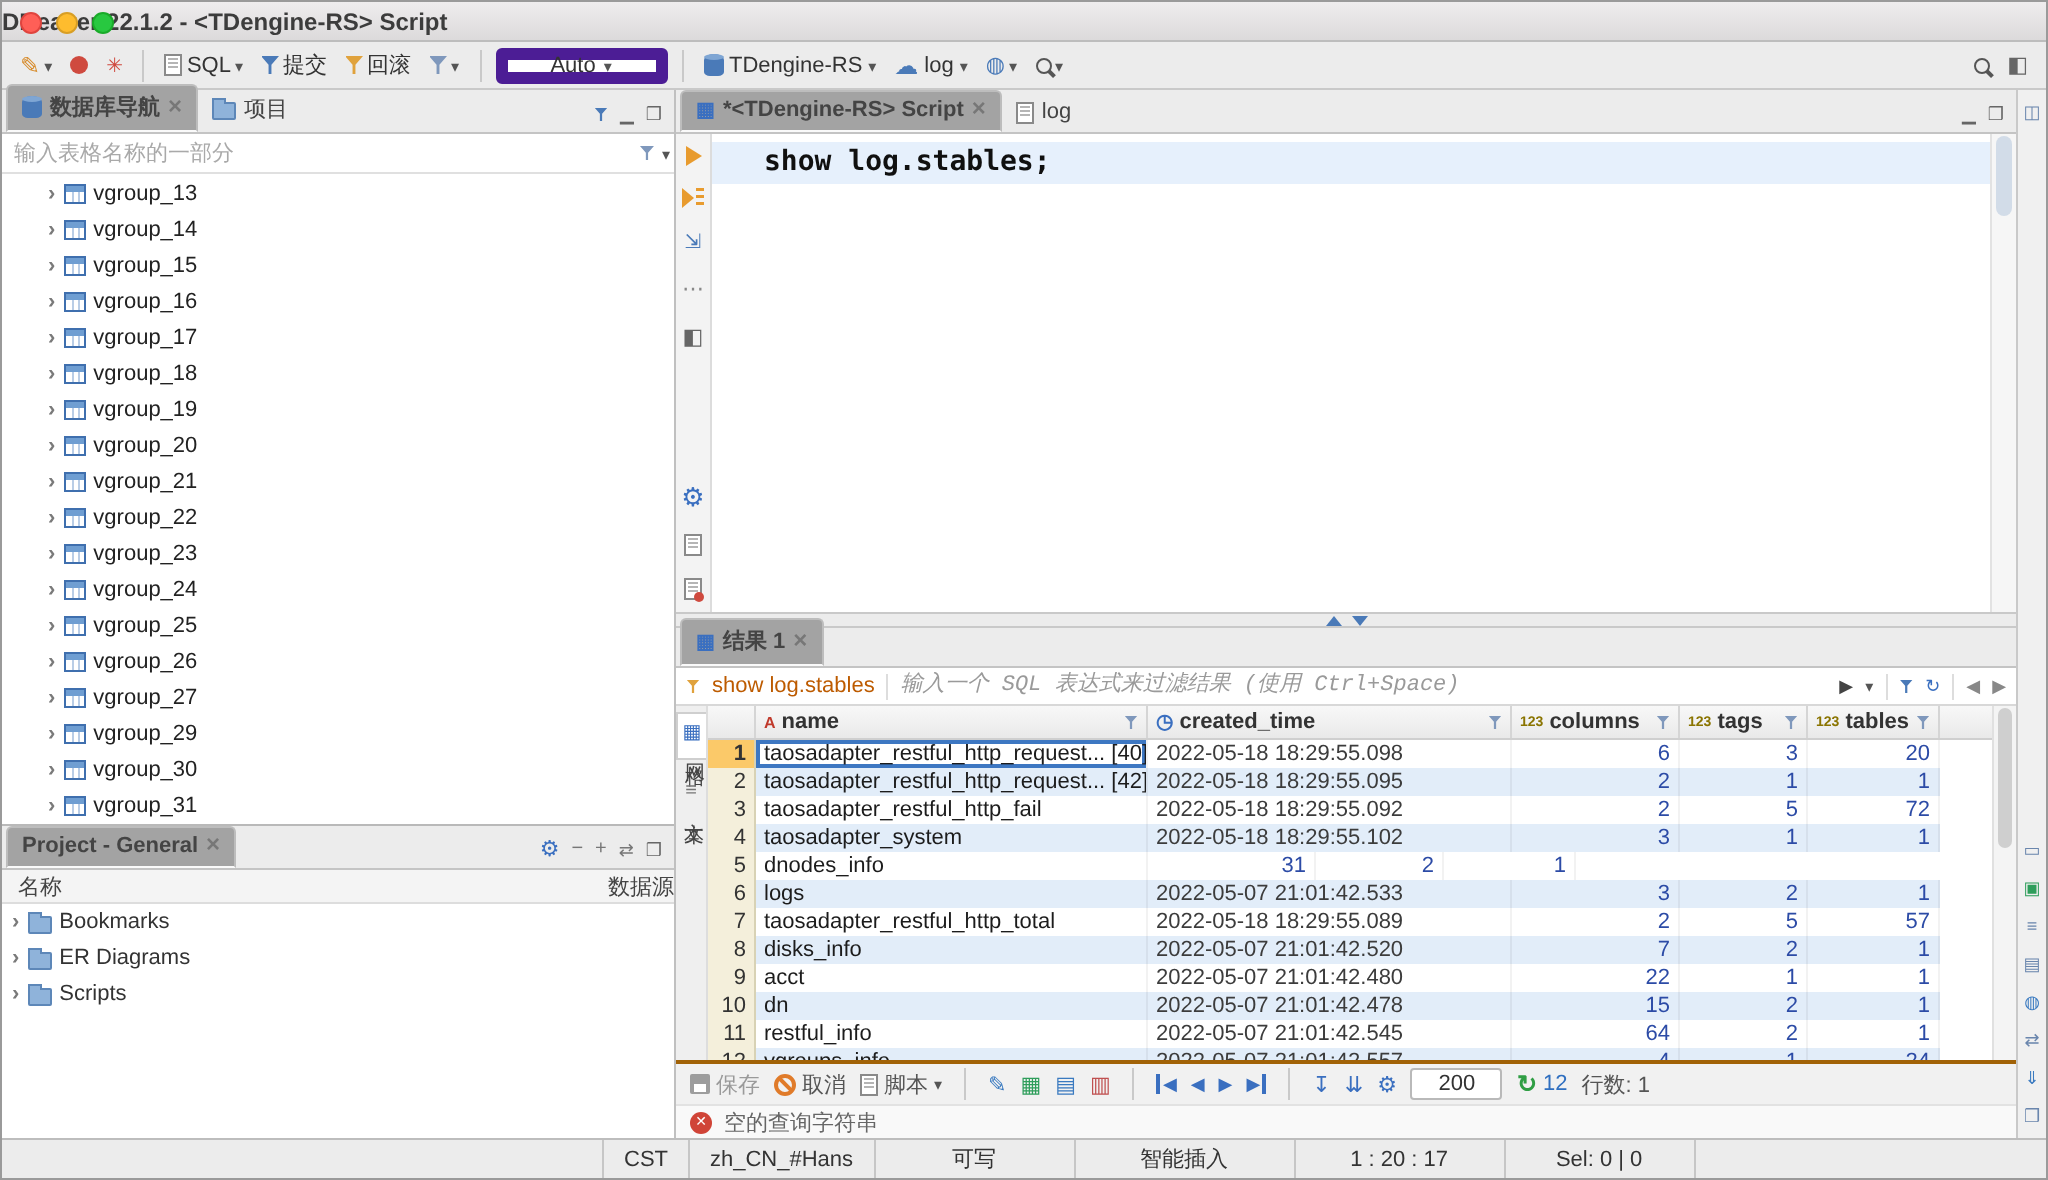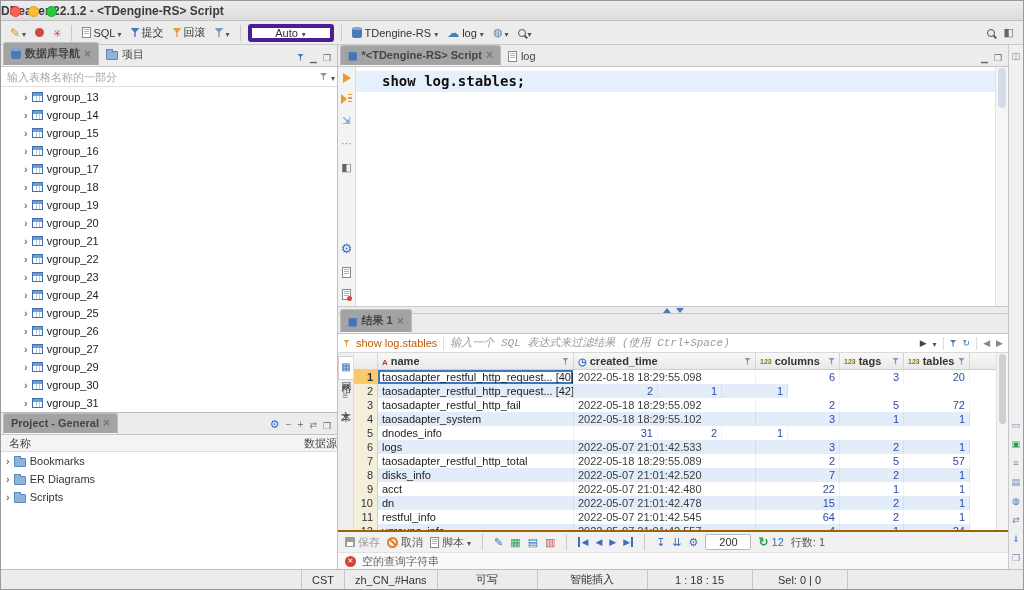--- a/index.html
+++ b/index.html
@@ -11,21 +11,21 @@
   .titlebar { height:20px; flex:0 0 20px; background:linear-gradient(#efedee,#dcdadb); border-bottom:1px solid #bdbdbd; position:relative; display:flex; align-items:center; }
   .traffic { position:absolute; left:9px; top:4.5px; display:flex; gap:7px; }
   .tl { width:11px; height:11px; border-radius:50%; display:inline-block; }
   .tl.red{background:#ff5f57;border:1px solid #e0443e;} .tl.yellow{background:#febc2e;border:1px solid #d89e24;} .tl.green{background:#28c840;border:1px solid #1aab29;}
   .wtitle { flex:1; text-align:left; font-size:12px; font-weight:bold; color:#3c3c3c; }
 
   
   .toolbar { height:24px; flex:0 0 24px; display:flex; align-items:center; gap:3px; padding:0 6px; background:#ececec; border-bottom:1px solid #c9c9c9; }
   .tbtn { display:inline-flex; align-items:center; gap:2px; padding:2px 3px; border-radius:3px; }
   .sep { width:1px; height:16px; background:#c9c9c9; margin:0 4px; }
-  .combo { display:inline-flex; align-items:center; gap:4px; background:#fff; border:4px solid #4c1d95; border-radius:3px; height:18px; padding:0 6px; min-width:86px; justify-content:center; }
+  .combo { display:inline-flex; align-items:center; gap:4px; background:#fff; border:6px solid #4c1d95; border-radius:3px; height:18px; padding:0 6px; min-width:86px; justify-content:center; }
   .flatcombo { display:inline-flex; align-items:center; gap:3px; padding:0 3px; height:18px; }
   .caret::before{content:"▾"; font-size:8px; color:#555;}
   .lbl { font-size:11px; color:#333; }
   .spacer { flex:1; }
 
   
   .pencil::before{content:"✎"; color:#d78b2a; font-size:12px;}
   .reddot{width:9px;height:9px;border-radius:50%;background:#cf4a3f;display:inline-block;}
   .redstar::before{content:"✳"; color:#cf4a3f; font-size:10px;}
   .gear::before{content:"⚙"; color:#3a6fc0; font-size:13px;}
@@ -519,20 +519,21 @@
     <span class="gcell cname w-name selcell">taosadapter_restful_http_request... [40]</span>
     <span class="gcell ctime w-time">2022-05-18 18:29:55.098</span>
     <span class="gcell cnum w-cols">6</span>
     <span class="gcell cnum w-tags">3</span>
     <span class="gcell cnum w-tbls">20</span>
     <span class="gfill"></span>
   </div>
                 <div class="grow even">
     <span class="gcell rownum w-num">2</span>
     <span class="gcell cname w-name">taosadapter_restful_http_request... [42]</span>
+    <span class="gcell ctime w-time">2022-05-18 18:29:55.095</span>
     <span class="gcell cnum w-cols">2</span>
     <span class="gcell cnum w-tags">1</span>
     <span class="gcell cnum w-tbls">1</span>
     <span class="gfill"></span>
   </div>
                 <div class="grow odd">
     <span class="gcell rownum w-num">3</span>
     <span class="gcell cname w-name">taosadapter_restful_http_fail</span>
     <span class="gcell ctime w-time">2022-05-18 18:29:55.092</span>
     <span class="gcell cnum w-cols">2</span>
@@ -686,17 +687,17 @@
       </div>
     </div>
   </div>
 
   <div class="statusbar">
     <span class="sb-spacer"></span>
     <span class="sb-cell">CST</span>
     <span class="sb-cell">zh_CN_#Hans</span>
     <span class="sb-cell" style="min-width:100px;">可写</span>
     <span class="sb-cell" style="min-width:110px;">智能插入</span>
-    <span class="sb-cell" style="min-width:105px;">1 : 18 : 15</span>
+    <span class="sb-cell" style="min-width:105px;">1 : 20 : 17</span>
     <span class="sb-cell" style="min-width:95px;">Sel: 0 | 0</span>
     <span class="sb-fill"></span>
   </div>
 </div>
 
 </body></html>

